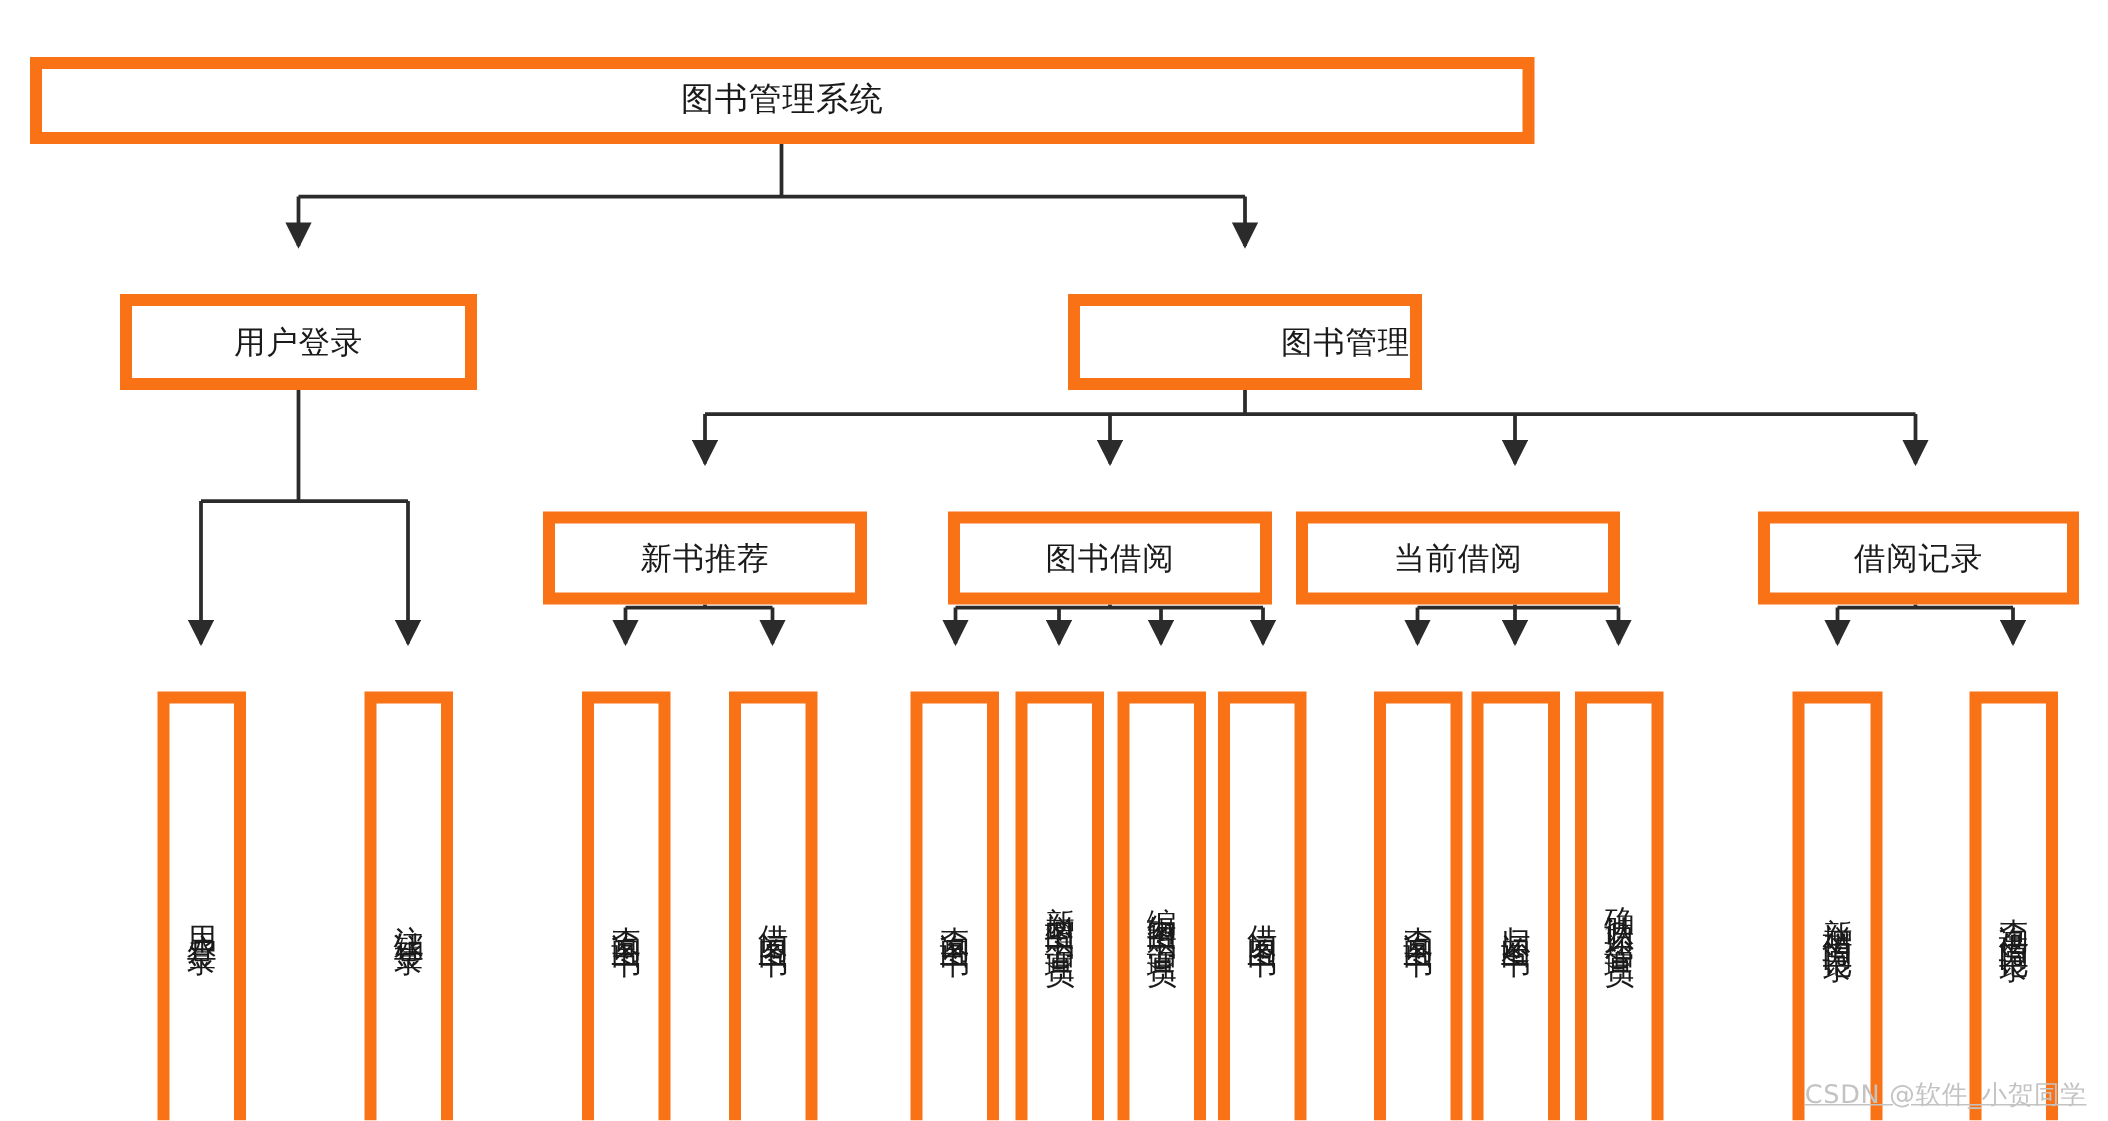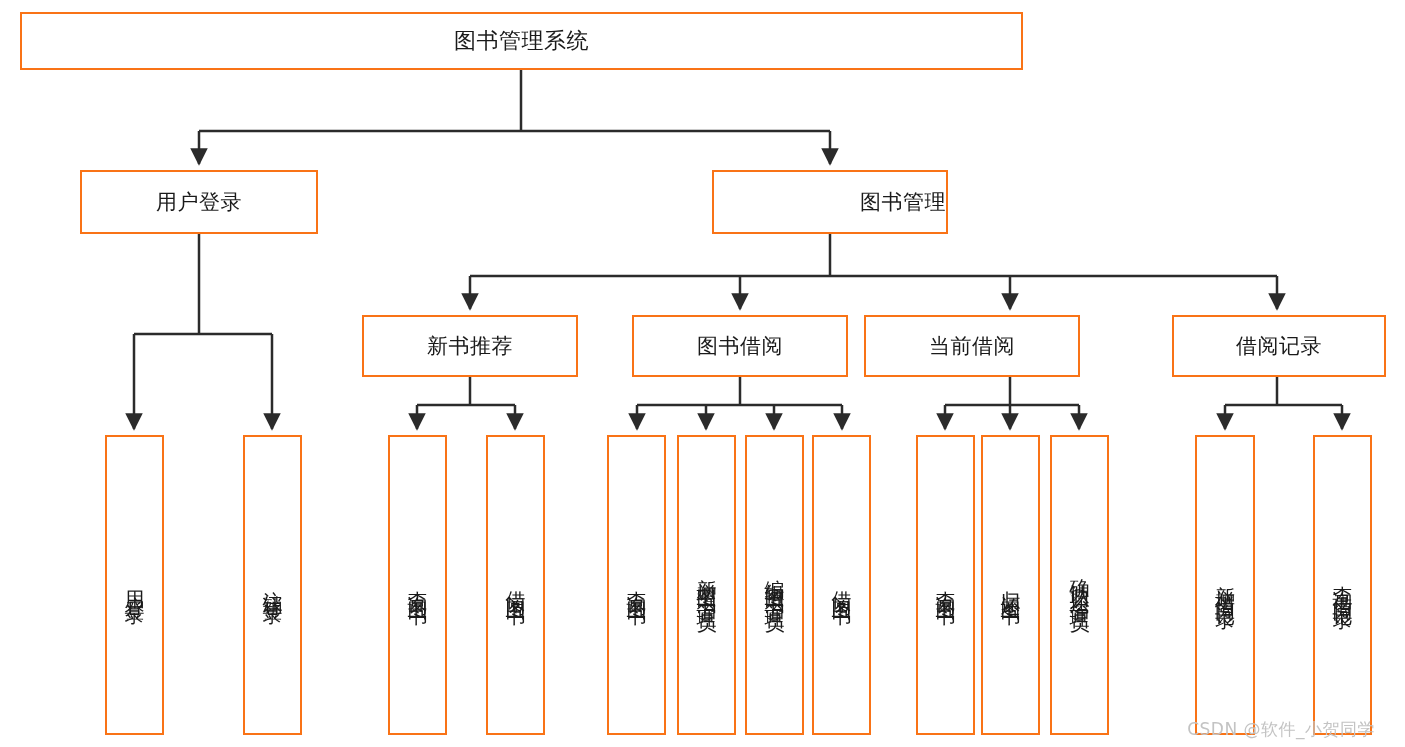--- a/index.html
+++ b/index.html
@@ -14,29 +14,30 @@
     position: relative;
     width: 1405px;
     height: 747px;
     background: #ffffff;
     overflow: hidden;
   }
   
   .node {
     position: absolute;
     box-sizing: border-box;
-    border: 2px solid #f97316;
+    border: 8px solid #f97316;
     background: #ffffff;
     display: flex;
     align-items: center;
     justify-content: center;
     color: #1a1a1a;
     font-size: 21px;
     line-height: 1.15;
     letter-spacing: 0.5px;
+    margin-top: 26px;
   }
   .node.root {
     font-size: 22px;
   }
   .node.level1,
   .node.level2 {
     font-size: 21px;
   }
   
   .node.leaf {
@@ -61,27 +62,28 @@
     position: absolute;
     left: 0;
     top: 0;
     width: 1405px;
     height: 747px;
     pointer-events: none;
   }
   
   #watermark {
     position: absolute;
-    right: 30px;
+    right: 14px;
     bottom: 6px;
     font-size: 17px;
     color: #c3c3c3;
     letter-spacing: 0.5px;
     white-space: nowrap;
     user-select: none;
+    text-decoration: underline;
   }
 </style>
 </head>
 <body>
 
 <div id="canvas">
 
   <svg id="wires" viewBox="0 0 1405 747" xmlns="http://www.w3.org/2000/svg">
     <defs>
       <marker id="arr" viewBox="0 0 10 10" refX="9" refY="5" markerWidth="7" markerHeight="7" orient="auto-start-reverse">

